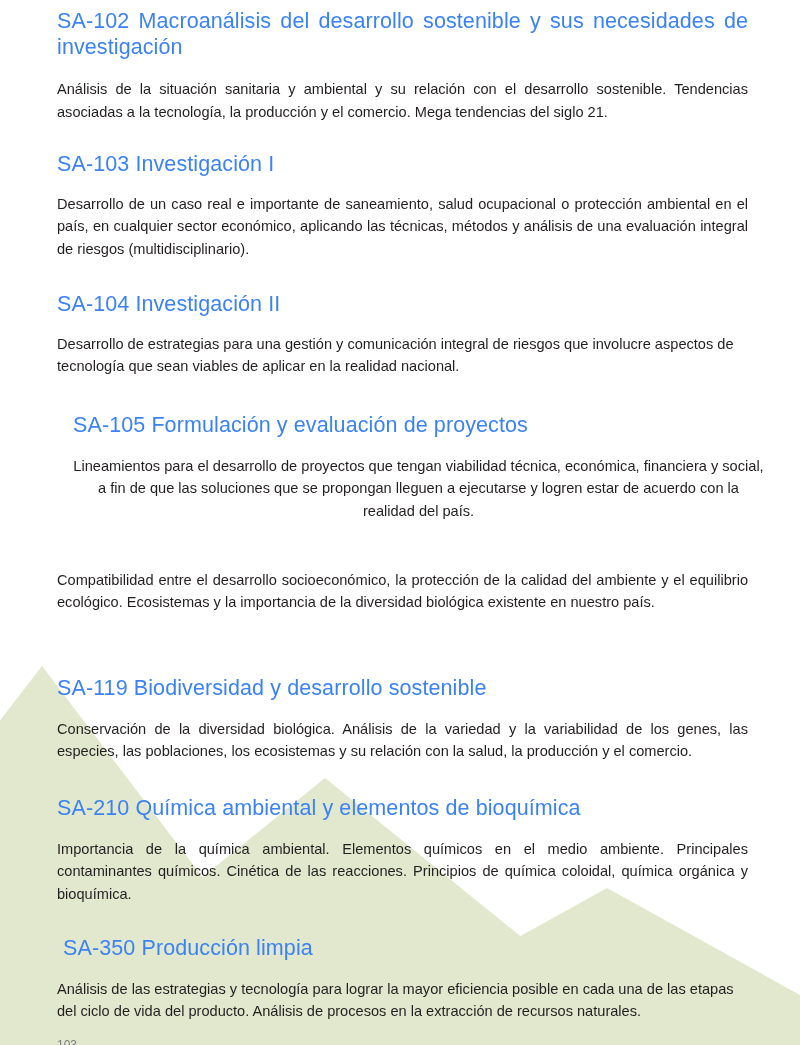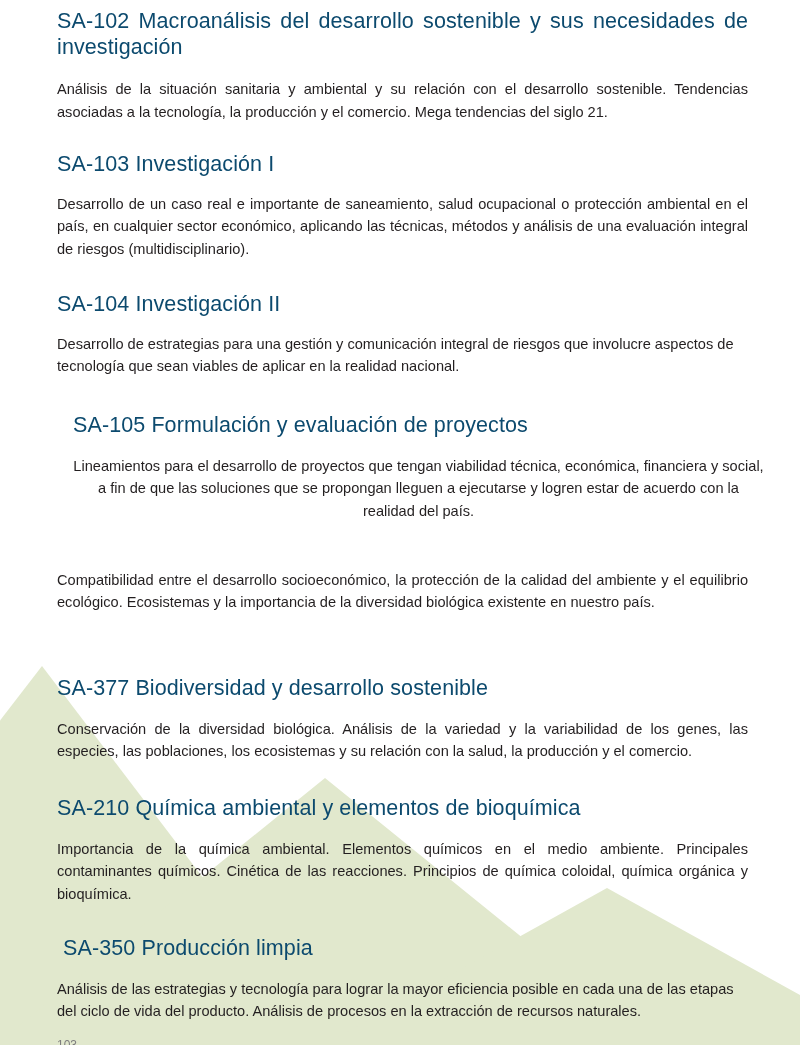--- a/index.html
+++ b/index.html
@@ -39,21 +39,21 @@
     position: relative;
     z-index: 2;
     padding: 0;
   }
 
   .section {
     position: relative;
   }
 
   .heading {
-    color: #0c4a6e;
+    color: #3b82f6;
     font-family: "Liberation Sans", sans-serif;
     font-size: 21.5px;
     font-weight: 400;
     line-height: 1.22;
     letter-spacing: 0.1px;
     margin: 0;
     padding: 0;
   }
 
   .heading.justify {
@@ -114,21 +114,21 @@
     <div class="section" style="position:absolute; left:73px; top:412px; width:691px;">
       <h2 class="heading">SA-105 Formulación y evaluación de proyectos</h2>
       <p class="body left" style="margin-top:17px;text-align:center;">Lineamientos para el desarrollo de proyectos que tengan viabilidad técnica, económica, financiera y social, a fin de que las soluciones que se propongan lleguen a ejecutarse y logren estar de acuerdo con la realidad del país.</p>
     </div>
 
     <div class="section" style="position:absolute; left:57px; top:552px; width:691px;">
       <p class="body" style="margin-top:17px;">Compatibilidad entre el desarrollo socioeconómico, la protección de la calidad del ambiente y el equilibrio ecológico. Ecosistemas y la importancia de la diversidad biológica existente en nuestro país.</p>
     </div>
 
     <div class="section" style="position:absolute; left:57px; top:675px; width:691px;">
-      <h2 class="heading">SA-377 Biodiversidad y desarrollo sostenible</h2>
+      <h2 class="heading">SA-119 Biodiversidad y desarrollo sostenible</h2>
       <p class="body" style="margin-top:17px;">Conservación de la diversidad biológica. Análisis de la variedad y la variabilidad de los genes, las especies, las poblaciones, los ecosistemas y su relación con la salud, la producción y el comercio.</p>
     </div>
 
     <div class="section" style="position:absolute; left:57px; top:795px; width:691px;">
       <h2 class="heading">SA-210 Química ambiental y elementos de bioquímica</h2>
       <p class="body" style="margin-top:17px;">Importancia de la química ambiental. Elementos químicos en el medio ambiente. Principales contaminantes químicos. Cinética de las reacciones. Principios de química coloidal, química orgánica y bioquímica.</p>
     </div>
 
     <div class="section" style="position:absolute; left:57px; top:935px; width:691px;">
       <h2 class="heading" style="white-space:pre;"> SA-350 Producción limpia</h2>

